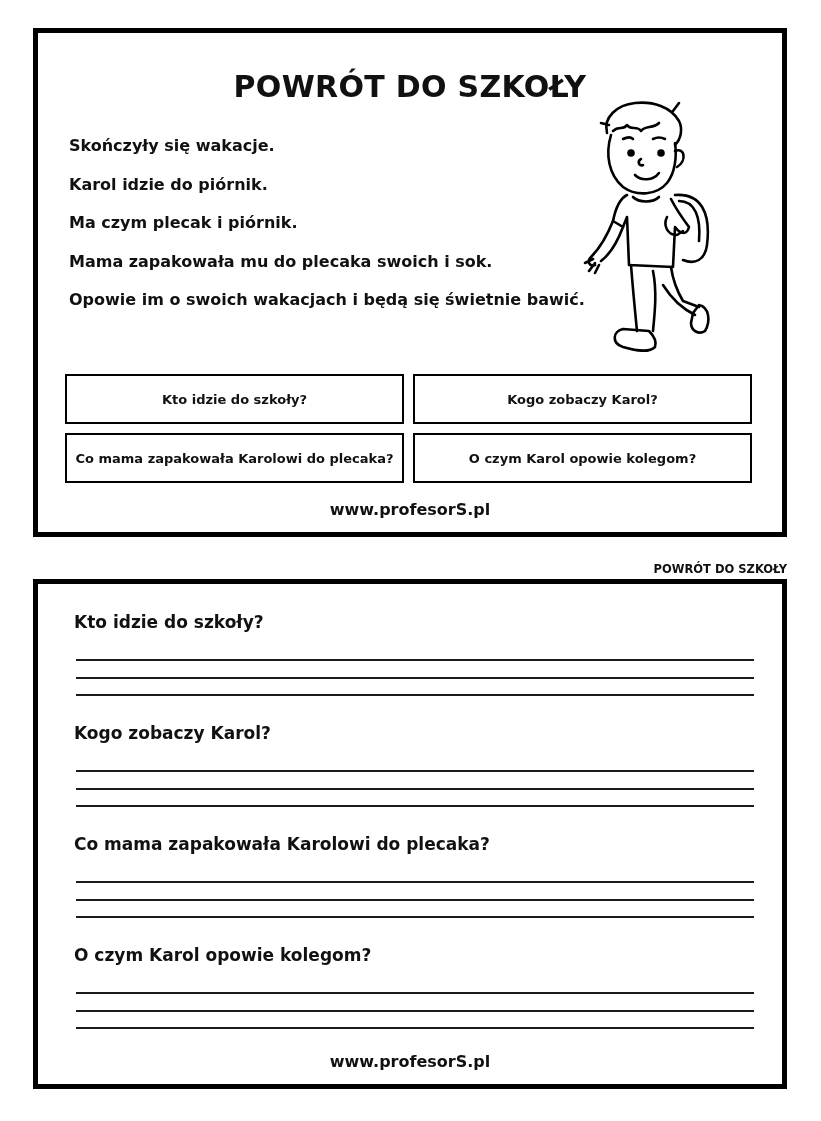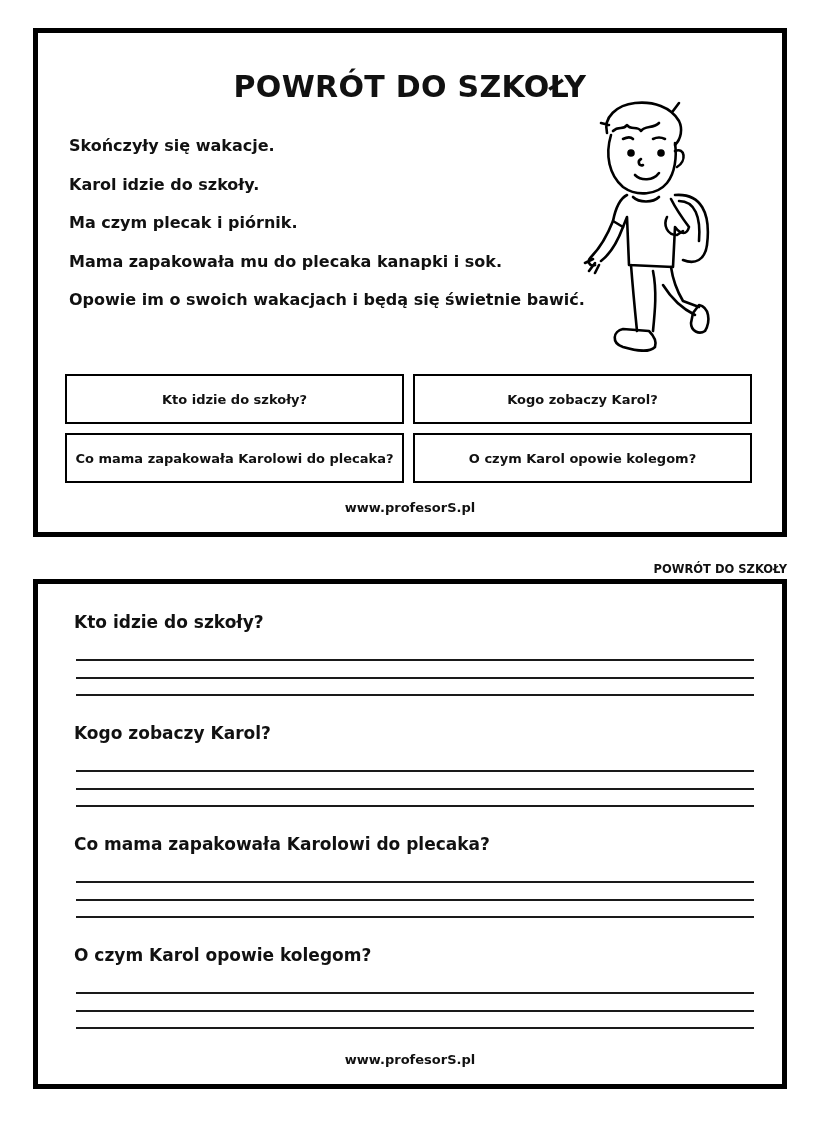--- a/index.html
+++ b/index.html
@@ -5,37 +5,37 @@
   html, body { margin: 0; padding: 0; background: #ffffff; }
   body { width: 821px; height: 1121px; position: relative; font-family: "DejaVu Sans", sans-serif; color: #111; overflow: hidden; }
   .card { position: absolute; border: 5px solid #000; box-sizing: border-box; background: #fff; }
   #card1 { left: 33px; top: 28px; width: 754px; height: 509px; }
   #card2 { left: 33px; top: 579px; width: 754px; height: 510px; }
   .title { position: absolute; left: 0; right: 0; top: 36px; text-align: center; font-weight: bold; font-size: 30px; letter-spacing: 0.3px; }
   .story { position: absolute; left: 31px; top: 100px; }
   .story .line { font-weight: bold; font-size: 16px; height: 38.6px; line-height: 26px; white-space: nowrap; }
   .boy { position: absolute; left: 545px; top: 62px; width: 140px; height: 270px; }
   .qbox { position: absolute; border: 2px solid #000; box-sizing: border-box; display: flex; align-items: center; justify-content: center; font-weight: bold; font-size: 13px; }
-  .footer { position: absolute; left: 0; right: 0; text-align: center; font-weight: bold; font-size: 13px; }
+  .footer { position: absolute; left: 0; right: 0; text-align: center; font-weight: bold; font-size: 16px; }
   .sidelabel { position: absolute; right: 34px; top: 562px; font-weight: bold; font-size: 11.5px; }
   .qsec { position: absolute; left: 36px; width: 680px; }
   .qsec .qtext { font-weight: bold; font-size: 17px; }
   .qsec .rule { position: absolute; left: 2px; right: 0; height: 2px; background: #1a1a1a; }
 </style>
 </head>
 <body>
 
 <div id="card1" class="card">
   <div class="title">POWRÓT DO SZKOŁY</div>
 
   <div class="story">
     <div class="line">Skończyły się wakacje.</div>
-    <div class="line">Karol idzie do szkoły.</div>
+    <div class="line">Karol idzie do piórnik.</div>
     <div class="line">Ma czym plecak i piórnik.</div>
-    <div class="line">Mama zapakowała mu do plecaka kanapki i sok.</div>
+    <div class="line">Mama zapakowała mu do plecaka swoich i sok.</div>
     <div class="line">Opowie im o swoich wakacjach i będą się świetnie bawić.</div>
   </div>
 
   <svg class="boy" viewBox="0 0 140 270" fill="none" stroke="#000" stroke-width="2.6" stroke-linecap="round" stroke-linejoin="round">
 
     <path d="M92 100 C118 98 128 118 124 150 C122 165 112 170 100 165"></path>
     <path d="M96 106 C112 106 118 122 116 146"></path>
 
     <path d="M28 40 C22 60 26 80 40 92 C54 102 74 100 84 88 C92 78 94 62 92 48"></path>
 

